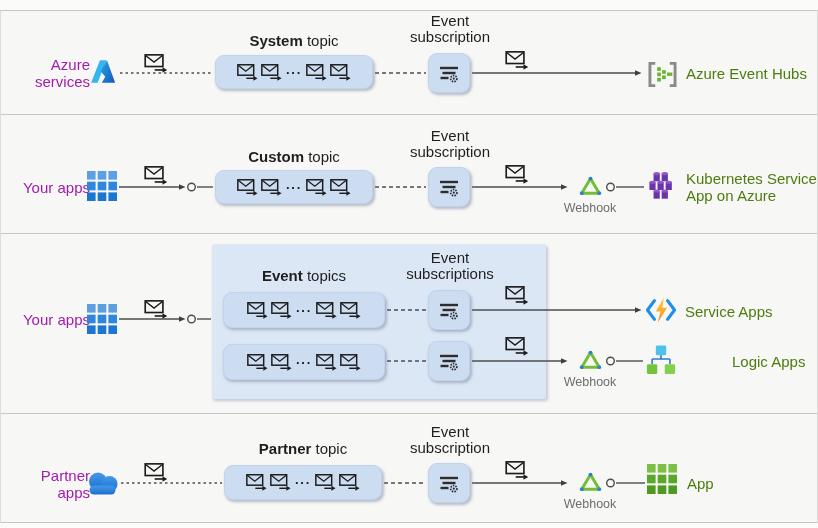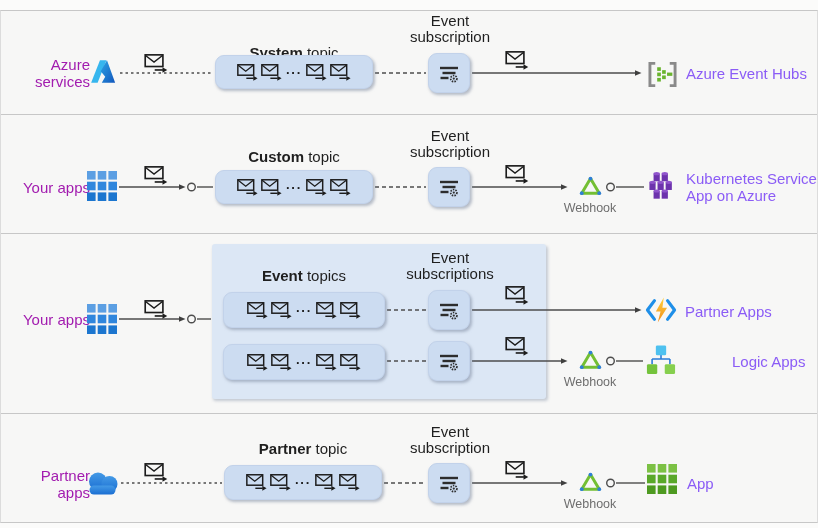--- a/index.html
+++ b/index.html
@@ -12,21 +12,21 @@
   .topic-label b{font-weight:700;}
   .topic-box{background:#ccdcf1;border:1px solid #c2d2ea;border-radius:9px;
              box-shadow:1.5px 2px 3px rgba(125,138,160,.55);
              display:flex;align-items:center;justify-content:center;gap:3px;box-sizing:border-box;}
   .sub-box{width:42px;height:40px;background:#ccdcf1;border:1px solid #c2d2ea;border-radius:9px;
            box-shadow:1.5px 2px 3px rgba(125,138,160,.55);
            display:flex;align-items:center;justify-content:center;box-sizing:border-box;}
   .sub-label{width:112px;text-align:center;font-size:15px;line-height:16px;color:#1f1f1f;}
   .dots{font-weight:700;font-size:13px;letter-spacing:1px;color:#1b1b1b;margin:0 1px;}
   .webhook-label{width:70px;text-align:center;font-size:12.5px;color:#6e6e6e;}
-  .target-label{font-size:15px;line-height:17px;color:#8b5cf6;white-space:nowrap;}
+  .target-label{font-size:15px;line-height:17px;color:#4d7c0f;white-space:nowrap;}
   .panel{background:#dce7f5;border-radius:3px;box-shadow:1.5px 2px 3px rgba(135,148,170,.45);}
   .z0{z-index:0}.z1{z-index:1}.z2{z-index:2}
   svg.icon{display:block;}
 </style>
 </head>
 <body>
 
 <div class="stage">
 
   <svg width="0" height="0" style="position:absolute" aria-hidden="true">
@@ -229,21 +229,21 @@
     <div>Azure</div>
     <div>services</div>
   </div>
   <svg class="abs z2 icon" style="left:90px;top:58px;" width="26" height="27">
       <use href="#i-azure"></use>
     </svg>
   <svg class="abs z2 icon" style="left:144px;top:54px;" width="24" height="19">
       <use href="#i-envelope"></use>
     </svg>
 
-  <div class="abs z2 topic-label" style="left:214px;top:32px;width:160px;margin-top:12px;"><b>System</b><span> topic</span></div>
+  <div class="abs z2 topic-label" style="left:214px;top:32px;width:160px;"><b>System</b><span> topic</span></div>
   <div class="abs z2 topic-box" style="left:215px;top:55px;width:158px;height:34px;">
     <svg class="icon" width="21" height="17">
         <use href="#i-envelope"></use>
       </svg>
     <svg class="icon" width="21" height="17">
         <use href="#i-envelope"></use>
       </svg>
     <span class="dots">···</span>
     <svg class="icon" width="21" height="17">
         <use href="#i-envelope"></use>
@@ -385,21 +385,21 @@
   <svg class="abs z2 icon" style="left:505px;top:286px;" width="24" height="19">
       <use href="#i-envelope"></use>
     </svg>
   <svg class="abs z2 icon" style="left:505px;top:337px;" width="24" height="19">
       <use href="#i-envelope"></use>
     </svg>
 
   <svg class="abs z2 icon" style="left:644px;top:296px;" width="34" height="28">
       <use href="#i-function"></use>
     </svg>
-  <div class="abs z2 target-label" style="left:685px;top:303px;">Partner Apps</div>
+  <div class="abs z2 target-label" style="left:685px;top:303px;">Service Apps</div>
 
   <svg class="abs z2 icon" style="left:578px;top:348px;" width="25" height="25">
       <use href="#i-webhook"></use>
     </svg>
   <div class="abs z2 webhook-label" style="left:555px;top:375px;">Webhook</div>
   <svg class="abs z2 icon" style="left:646px;top:344px;" width="30" height="31">
       <use href="#i-logic"></use>
     </svg>
   <div class="abs z2 target-label" style="left:685px;top:353px;margin-left:47px;">Logic Apps</div>
 

